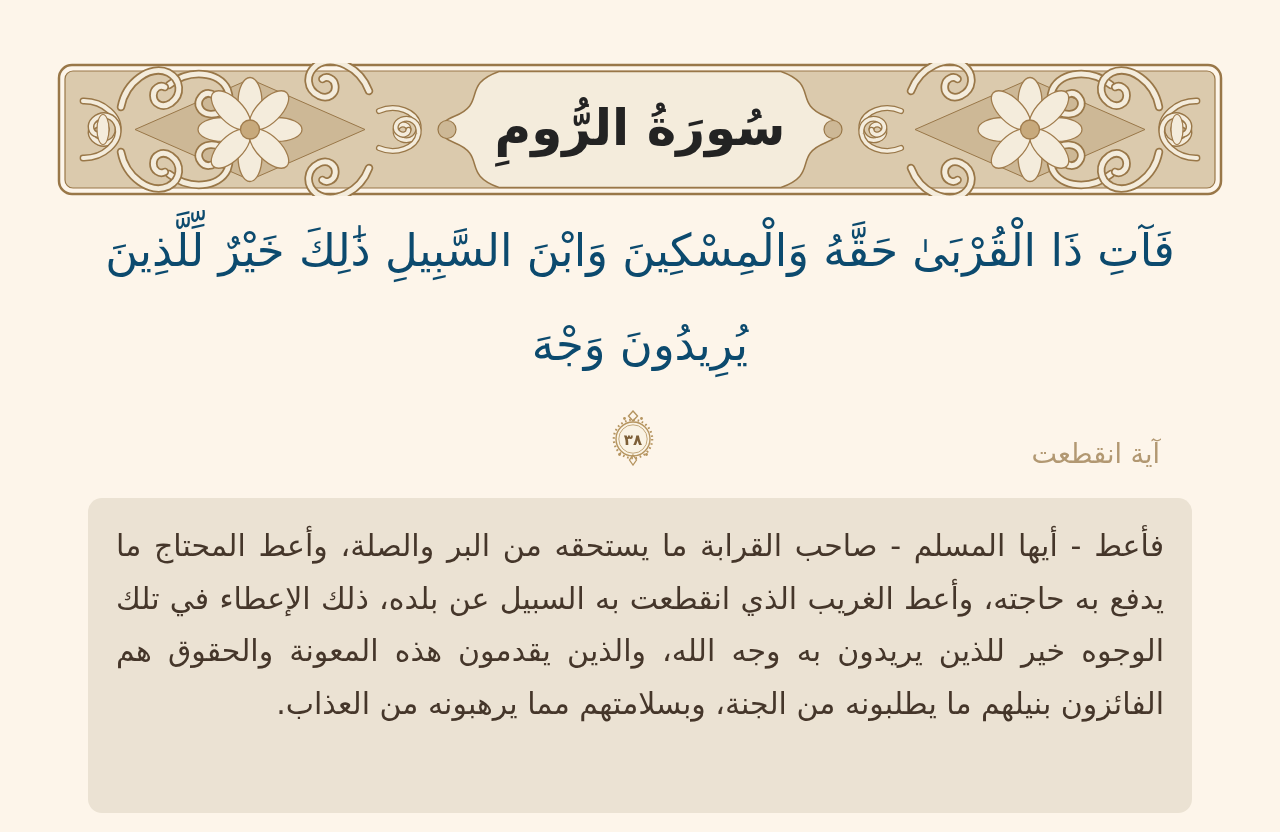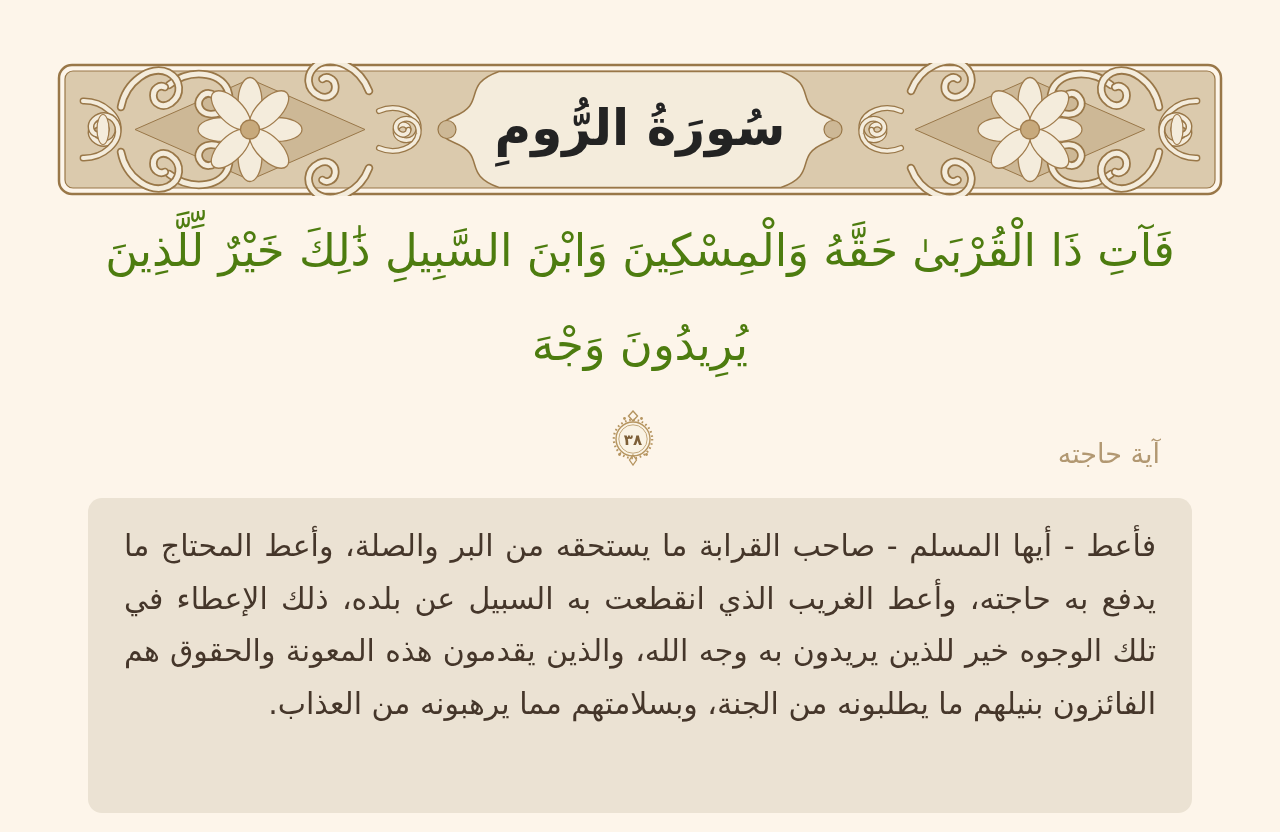--- a/index.html
+++ b/index.html
@@ -16,40 +16,40 @@
   .banner-title{
     position:absolute;left:0;top:0;width:100%;height:100%;
     display:flex;align-items:center;justify-content:center;
     font-size:50px;color:#232323;font-weight:bold;
     letter-spacing:0;line-height:1;padding-bottom:4px;box-sizing:border-box;
   }
   
   .verse{
     position:absolute;left:60px;top:204px;width:1160px;
     direction:rtl;text-align:center;
-    font-size:45px;line-height:94px;color:#4d7c0f;
+    font-size:45px;line-height:94px;color:#0c4a6e;
   }
   .verse .medallion{
     display:inline-block;vertical-align:middle;
     width:46px;height:56px;margin-right:14px;position:relative;top:-4px;
   }
   .medallion text{
     font-family:"DejaVu Sans", sans-serif;font-size:15px;font-weight:bold;
     fill:#7d5f37;
   }
   
   .section-label{
     position:absolute;top:438px;right:120px;
     font-size:27px;color:#b29872;direction:rtl;
   }
   
   .tafsir-box{
     position:absolute;left:88px;top:498px;width:1104px;height:315px;
     background:#ebe2d3;border-radius:14px;box-sizing:border-box;
-    padding:22px 36px;
+    padding:22px 28px;
   }
   .tafsir-text{
     direction:rtl;text-align:justify;
     font-size:30px;line-height:52.5px;color:#45362a;
   }
 </style>
 </head>
 <body>
 
 <div class="banner">
@@ -134,17 +134,17 @@
     <circle cx="23" cy="29" r="14.2" fill="none" stroke="#b5945f" stroke-width="0.8"></circle>
 
     <path d="M23 45 L26.5 50 L23 55 L19.5 50 Z" fill="none" stroke="#b5945f" stroke-width="1.3"></path>
     <circle cx="9.5" cy="44.5" r="1.4" fill="#b5945f"></circle>
     <circle cx="36.5" cy="44.5" r="1.4" fill="#b5945f"></circle>
 
     <text x="23" y="34.5" text-anchor="middle">٣٨</text>
   </svg>
 </div>
 
-<div class="section-label">آية حاجته</div>
+<div class="section-label">آية انقطعت</div>
 
 <div class="tafsir-box">
   <div class="tafsir-text">فأعط - أيها المسلم - صاحب القرابة ما يستحقه من البر والصلة، وأعط المحتاج ما يدفع به حاجته، وأعط الغريب الذي انقطعت به السبيل عن بلده، ذلك الإعطاء في تلك الوجوه خير للذين يريدون به وجه الله، والذين يقدمون هذه المعونة والحقوق هم الفائزون بنيلهم ما يطلبونه من الجنة، وبسلامتهم مما يرهبونه من العذاب.</div>
 </div>
 
 </body></html>

